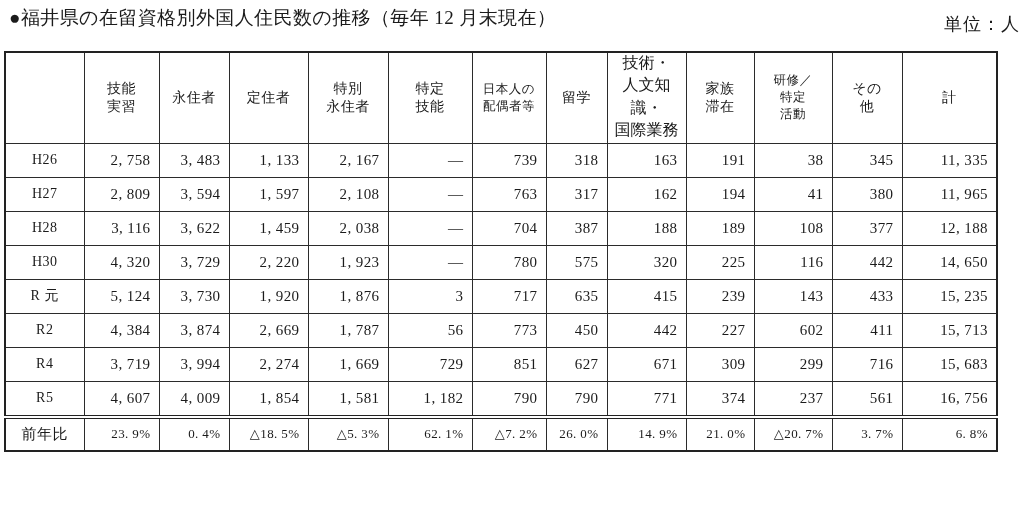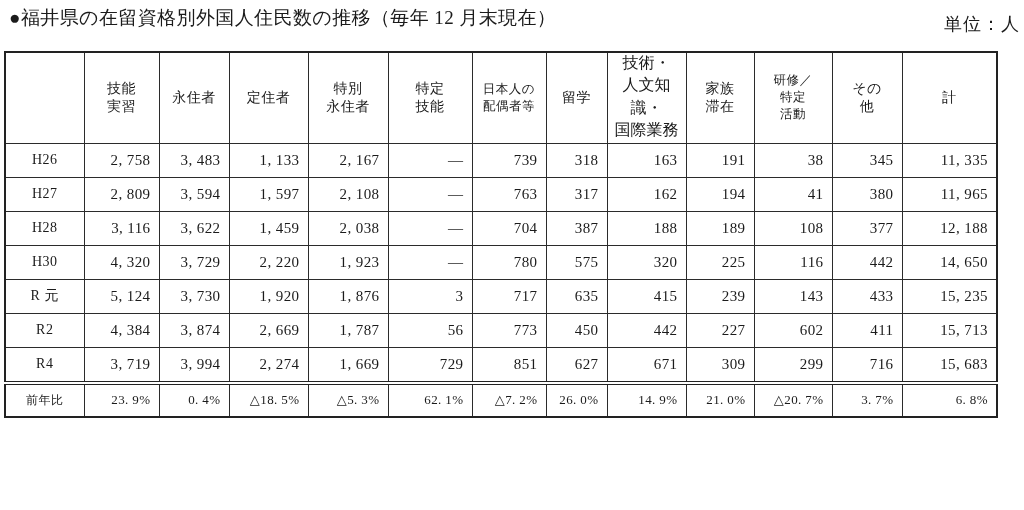--- a/index.html
+++ b/index.html
@@ -27,21 +27,21 @@
   .grid th {
     font-weight:normal; font-size:14px; text-align:center;
     height:54px; line-height:1.3; white-space:pre-line; letter-spacing:0.5px;
   }
   .grid th.sm { font-size:12.5px; line-height:1.35; }
   .grid th.xs { font-size:16px; line-height:1.4; letter-spacing:0;font-family:Liberation Mono, monospace; }
   .grid td { height:33px; font-size:15px; }
   .grid td.rowlabel { text-align:center; font-size:14px; letter-spacing:0.5px; }
   .grid td.num { text-align:right; padding-right:8px; letter-spacing:0.4px; }
   .grid tr.yoy td { border-top:4px double #222; height:31px; font-size:13px; }
-  .grid tr.yoy td.rowlabel { font-size:12px;text-align:center; }
+  .grid tr.yoy td.rowlabel { font-size:15px;text-align:center; }
   col.c0{width:79px;} col.c1{width:75px;} col.c2{width:70px;} col.c3{width:79px;}
   col.c4{width:80px;} col.c5{width:84px;} col.c6{width:74px;} col.c7{width:61px;}
   col.c8{width:79px;} col.c9{width:68px;} col.c10{width:78px;} col.c11{width:70px;}
   col.c12{width:95px;}
 </style>
 </head>
 <body>
 
 <div class="page">
   <div class="title">●福井県の在留資格別外国人住民数の推移（毎年 12 月末現在）</div>
@@ -189,20 +189,35 @@
           <td class="num">1, 669</td>
           <td class="num">729</td>
           <td class="num">851</td>
           <td class="num">627</td>
           <td class="num">671</td>
           <td class="num">309</td>
           <td class="num">299</td>
           <td class="num">716</td>
           <td class="num">15, 683</td>
         </tr>
+        <tr>
+          <td class="rowlabel">R5</td>
+          <td class="num">4, 607</td>
+          <td class="num">4, 009</td>
+          <td class="num">1, 854</td>
+          <td class="num">1, 581</td>
+          <td class="num">1, 182</td>
+          <td class="num">790</td>
+          <td class="num">790</td>
+          <td class="num">771</td>
+          <td class="num">374</td>
+          <td class="num">237</td>
+          <td class="num">561</td>
+          <td class="num">16, 756</td>
+        </tr>
         <tr class="yoy">
           <td class="rowlabel">前年比</td>
           <td class="num">23. 9%</td>
           <td class="num">0. 4%</td>
           <td class="num">△18. 5%</td>
           <td class="num">△5. 3%</td>
           <td class="num">62. 1%</td>
           <td class="num">△7. 2%</td>
           <td class="num">26. 0%</td>
           <td class="num">14. 9%</td>

